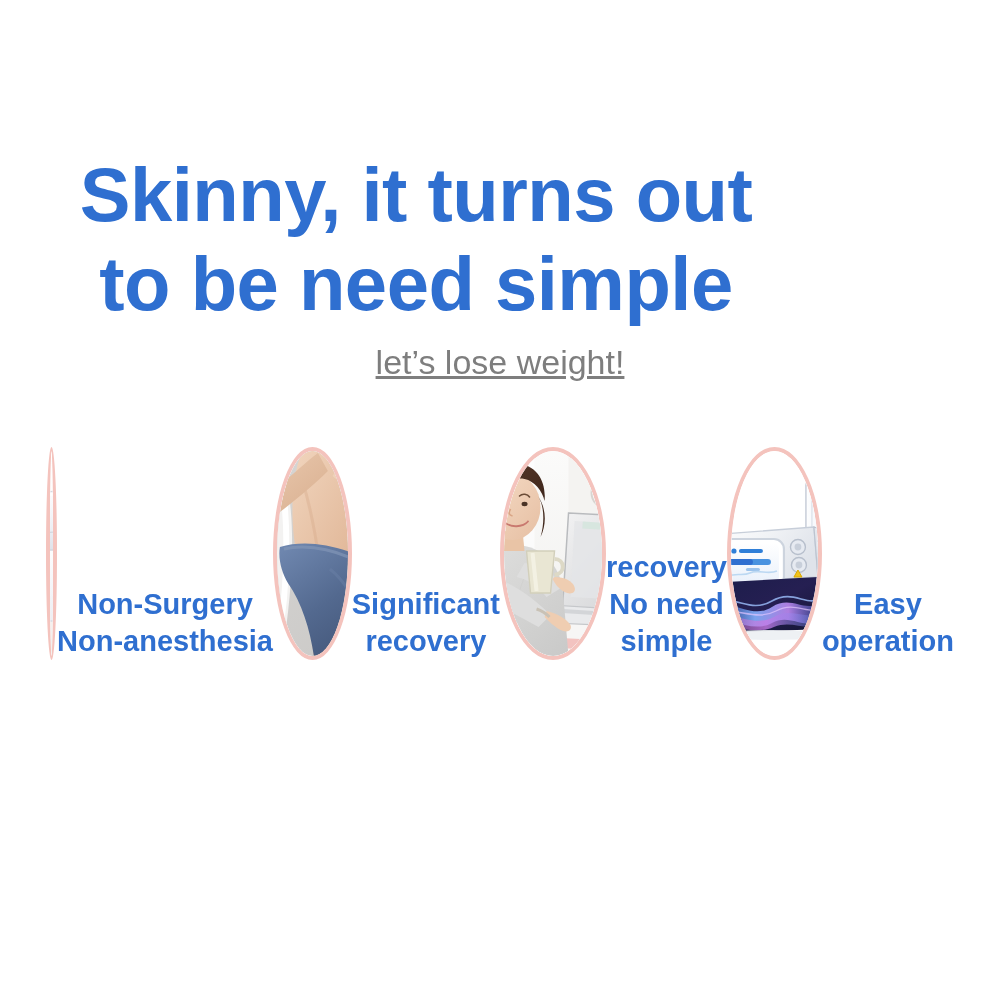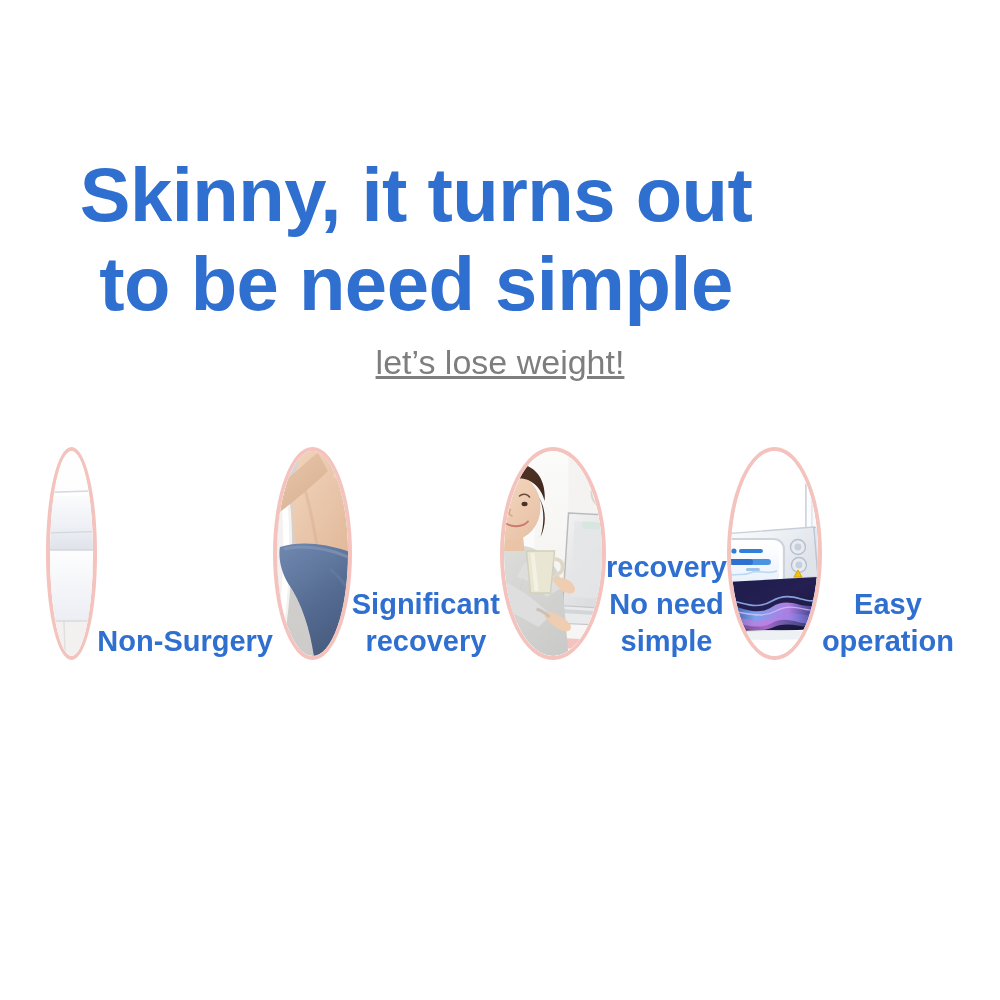--- a/index.html
+++ b/index.html
@@ -187,20 +187,21 @@
               <g transform="translate(184,0)">
                 <rect x="0" y="92" width="4.6" height="28" rx="1"></rect>
                 <path d="M2.3 83 L8.6 95 L-4 95 Z"></path>
               </g>
             </g>
           </svg>
         </div>
       </div>
       <div class="caption">
         <span>Non-Surgery</span>
+        <span>Non-anesthesia</span>
       </div>
     </div>
 
     <div class="feature">
       <div class="circle">
         <div class="circle-inner">
           <svg viewBox="0 0 205 205" preserveAspectRatio="xMidYMid slice" aria-hidden="true">
             <defs>
               <linearGradient id="f2bg" x1="0" y1="0" x2="1" y2="1">
                 <stop offset="0" stop-color="#d9d8d6"></stop>

